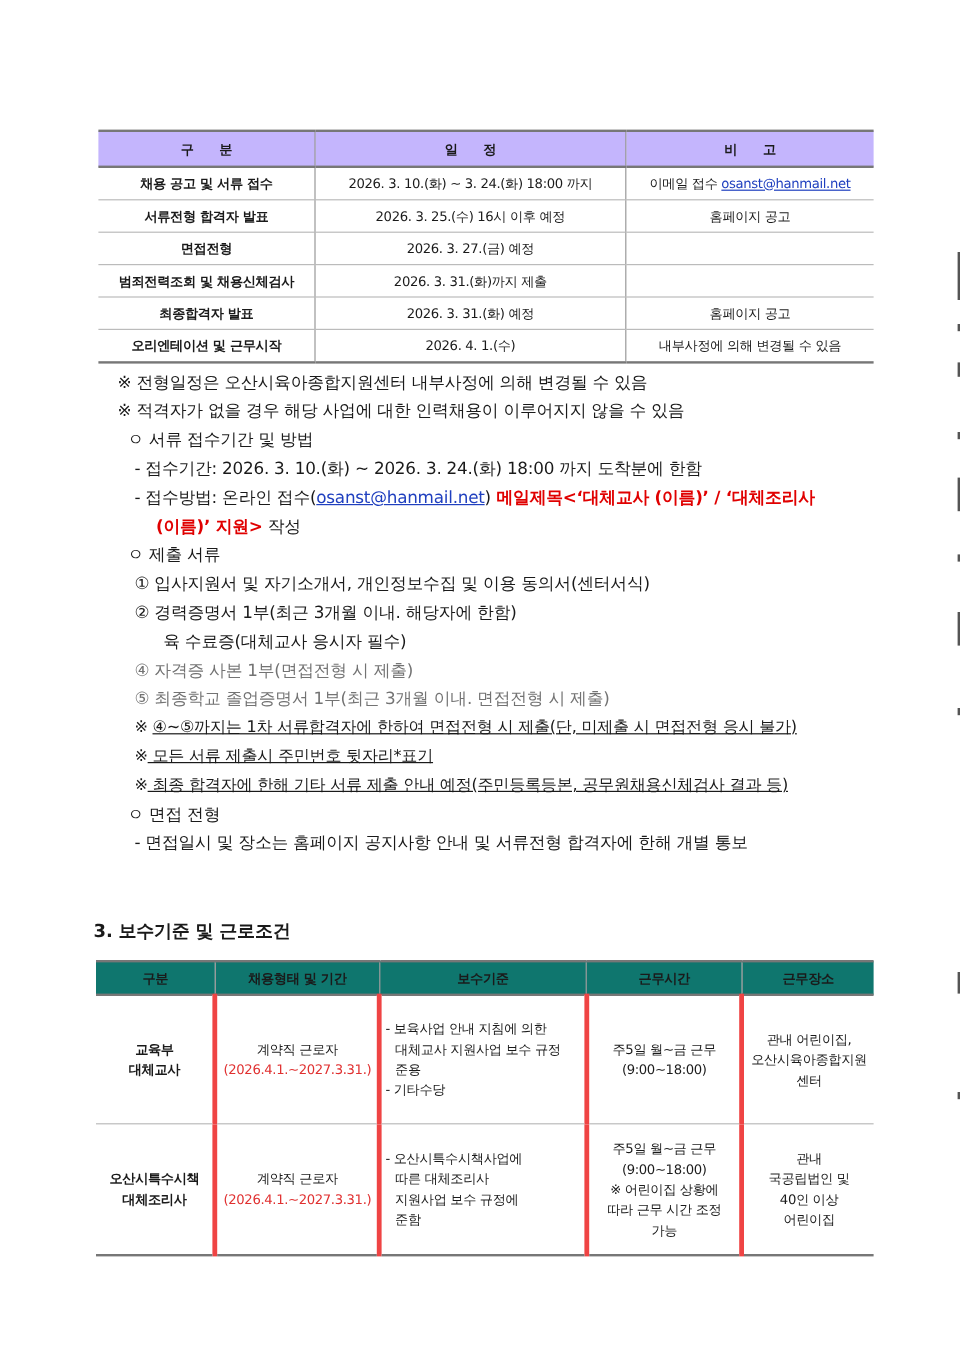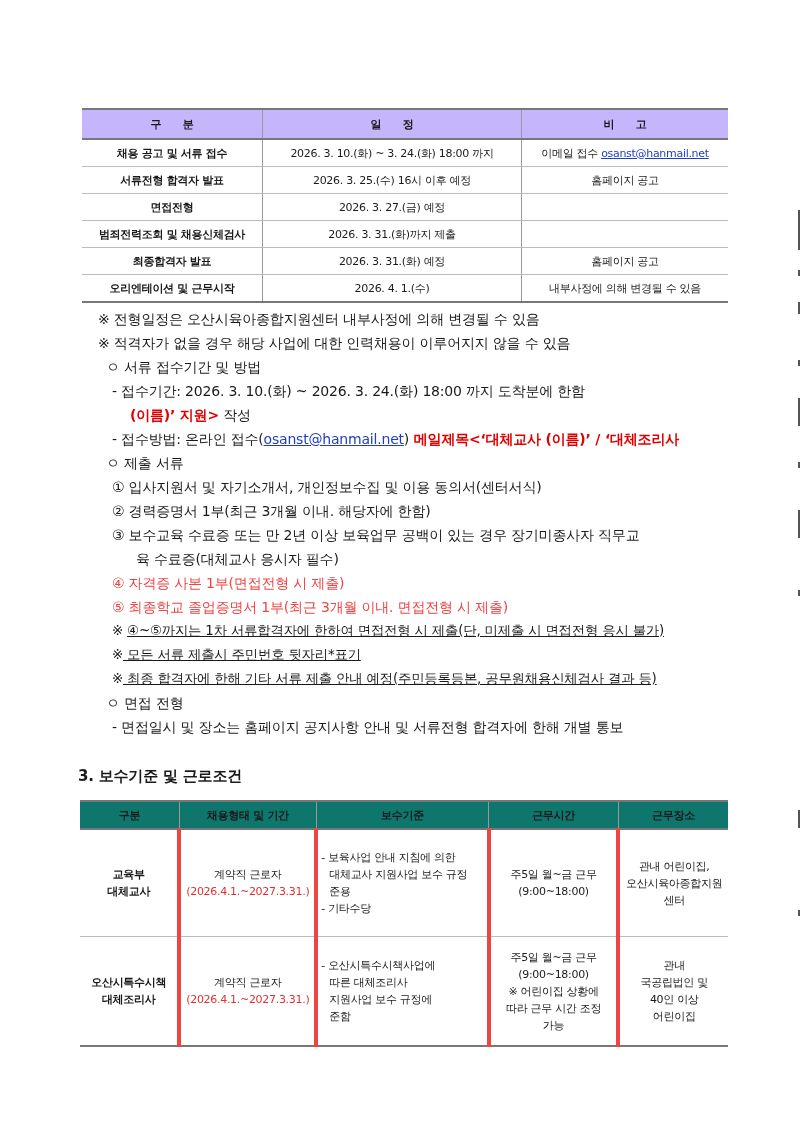--- a/index.html
+++ b/index.html
@@ -67,21 +67,21 @@
       width: 660px;
       font-size: 14px;
       line-height: 24px;
       letter-spacing: -0.2px;
     }
     .notes .line { white-space: nowrap; }
     .indent1 { padding-left: 8px; }
     .indent2 { padding-left: 14px; }
     .indent3 { padding-left: 38px; }
     .red-bold { color: #e00000; font-weight: bold; }
-    .blue { color: #ef4444; }
+    .blue { color: #737373; }
     .u { text-decoration: underline; }
     
     .section-title {
       position: absolute;
       left: 78px;
       top: 767px;
       font-size: 15px;
       font-weight: bold;
       letter-spacing: -0.2px;
     }
@@ -186,27 +186,26 @@
       </tr>
     </tbody>
   </table>
 
   <div class="notes">
     <div class="line">※ 전형일정은 오산시육아종합지원센터 내부사정에 의해 변경될 수 있음</div>
     <div class="line">※ 적격자가 없을 경우 해당 사업에 대한 인력채용이 이루어지지 않을 수 있음</div>
 
     <div class="line indent1">ㅇ 서류 접수기간 및 방법</div>
     <div class="line indent2">- 접수기간: 2026. 3. 10.(화) ~ 2026. 3. 24.(화) 18:00 까지 도착분에 한함</div>
+    <div class="line indent2"><span>- 접수방법: 온라인 접수(</span><a class="email">osanst@hanmail.net</a><span>)</span><span class="red-bold"> 메일제목&lt;‘대체교사 (이름)’ / ‘대체조리사</span></div>
     <div class="line" style="padding-left:32px;"><span class="red-bold">(이름)’ 지원&gt;</span><span> 작성</span></div>
-    <div class="line indent2"><span>- 접수방법: 온라인 접수(</span><a class="email">osanst@hanmail.net</a><span>)</span><span class="red-bold"> 메일제목&lt;‘대체교사 (이름)’ / ‘대체조리사</span></div>
 
     <div class="line indent1">ㅇ 제출 서류</div>
     <div class="line indent2">① 입사지원서 및 자기소개서, 개인정보수집 및 이용 동의서(센터서식)</div>
     <div class="line indent2">② 경력증명서 1부(최근 3개월 이내. 해당자에 한함)</div>
-    <div class="line indent2">③ 보수교육 수료증 또는 만 2년 이상 보육업무 공백이 있는 경우 장기미종사자 직무교</div>
     <div class="line indent3">육 수료증(대체교사 응시자 필수)</div>
     <div class="line indent2 blue">④ 자격증 사본 1부(면접전형 시 제출)</div>
     <div class="line indent2 blue">⑤ 최종학교 졸업증명서 1부(최근 3개월 이내. 면접전형 시 제출)</div>
     <div class="line indent2" style="font-size:13.4px;"><span>※ </span><span class="u">④~⑤까지는 1차 서류합격자에 한하여 면접전형 시 제출(단, 미제출 시 면접전형 응시 불가)</span></div>
     <div class="line indent2" style="font-size:13.4px;"><span>※</span><span class="u"> 모든 서류 제출시 주민번호 뒷자리*표기</span></div>
     <div class="line indent2" style="font-size:13.4px;"><span>※</span><span class="u"> 최종 합격자에 한해 기타 서류 제출 안내 예정(주민등록등본, 공무원채용신체검사 결과 등)</span></div>
 
     <div class="line indent1">ㅇ 면접 전형</div>
     <div class="line indent2">- 면접일시 및 장소는 홈페이지 공지사항 안내 및 서류전형 합격자에 한해 개별 통보</div>
   </div>

